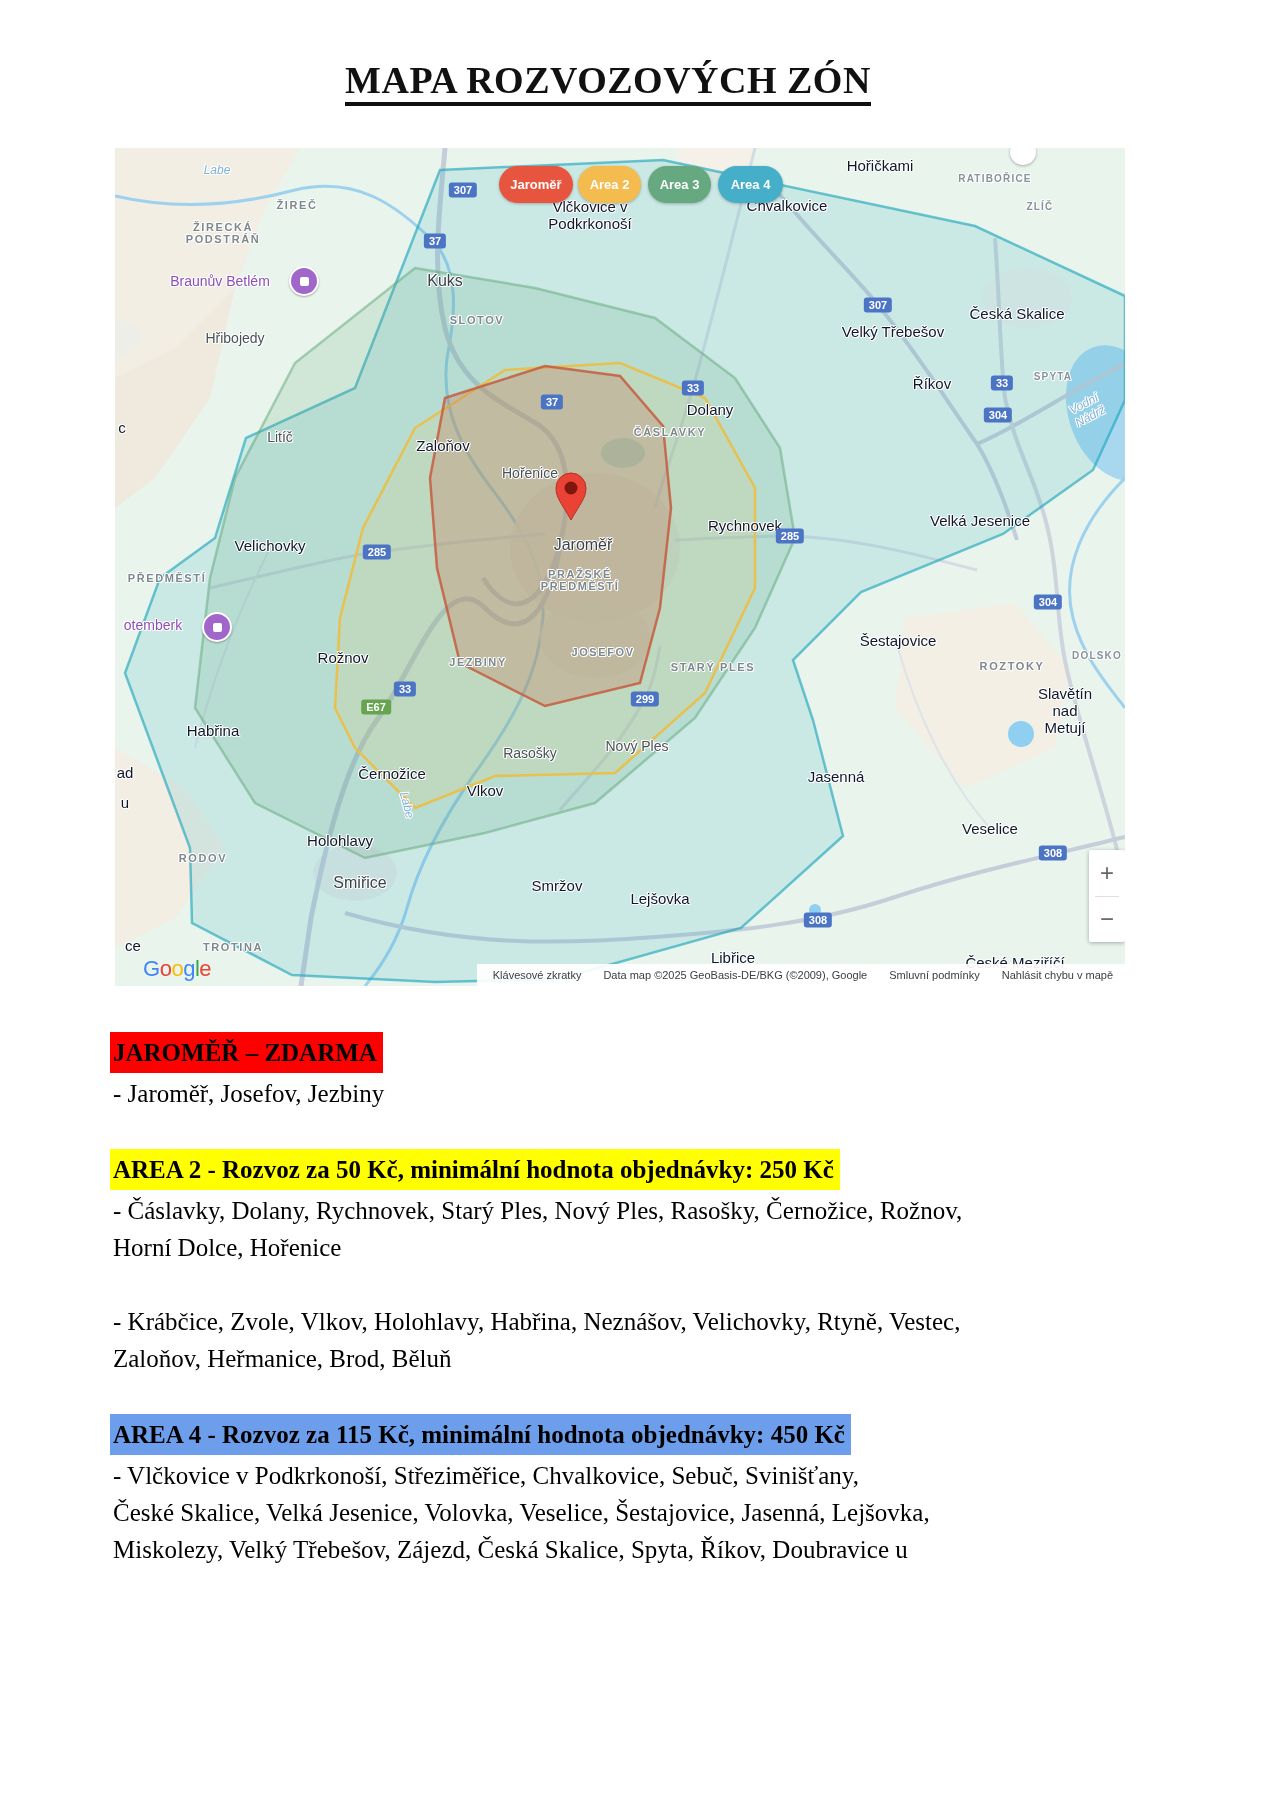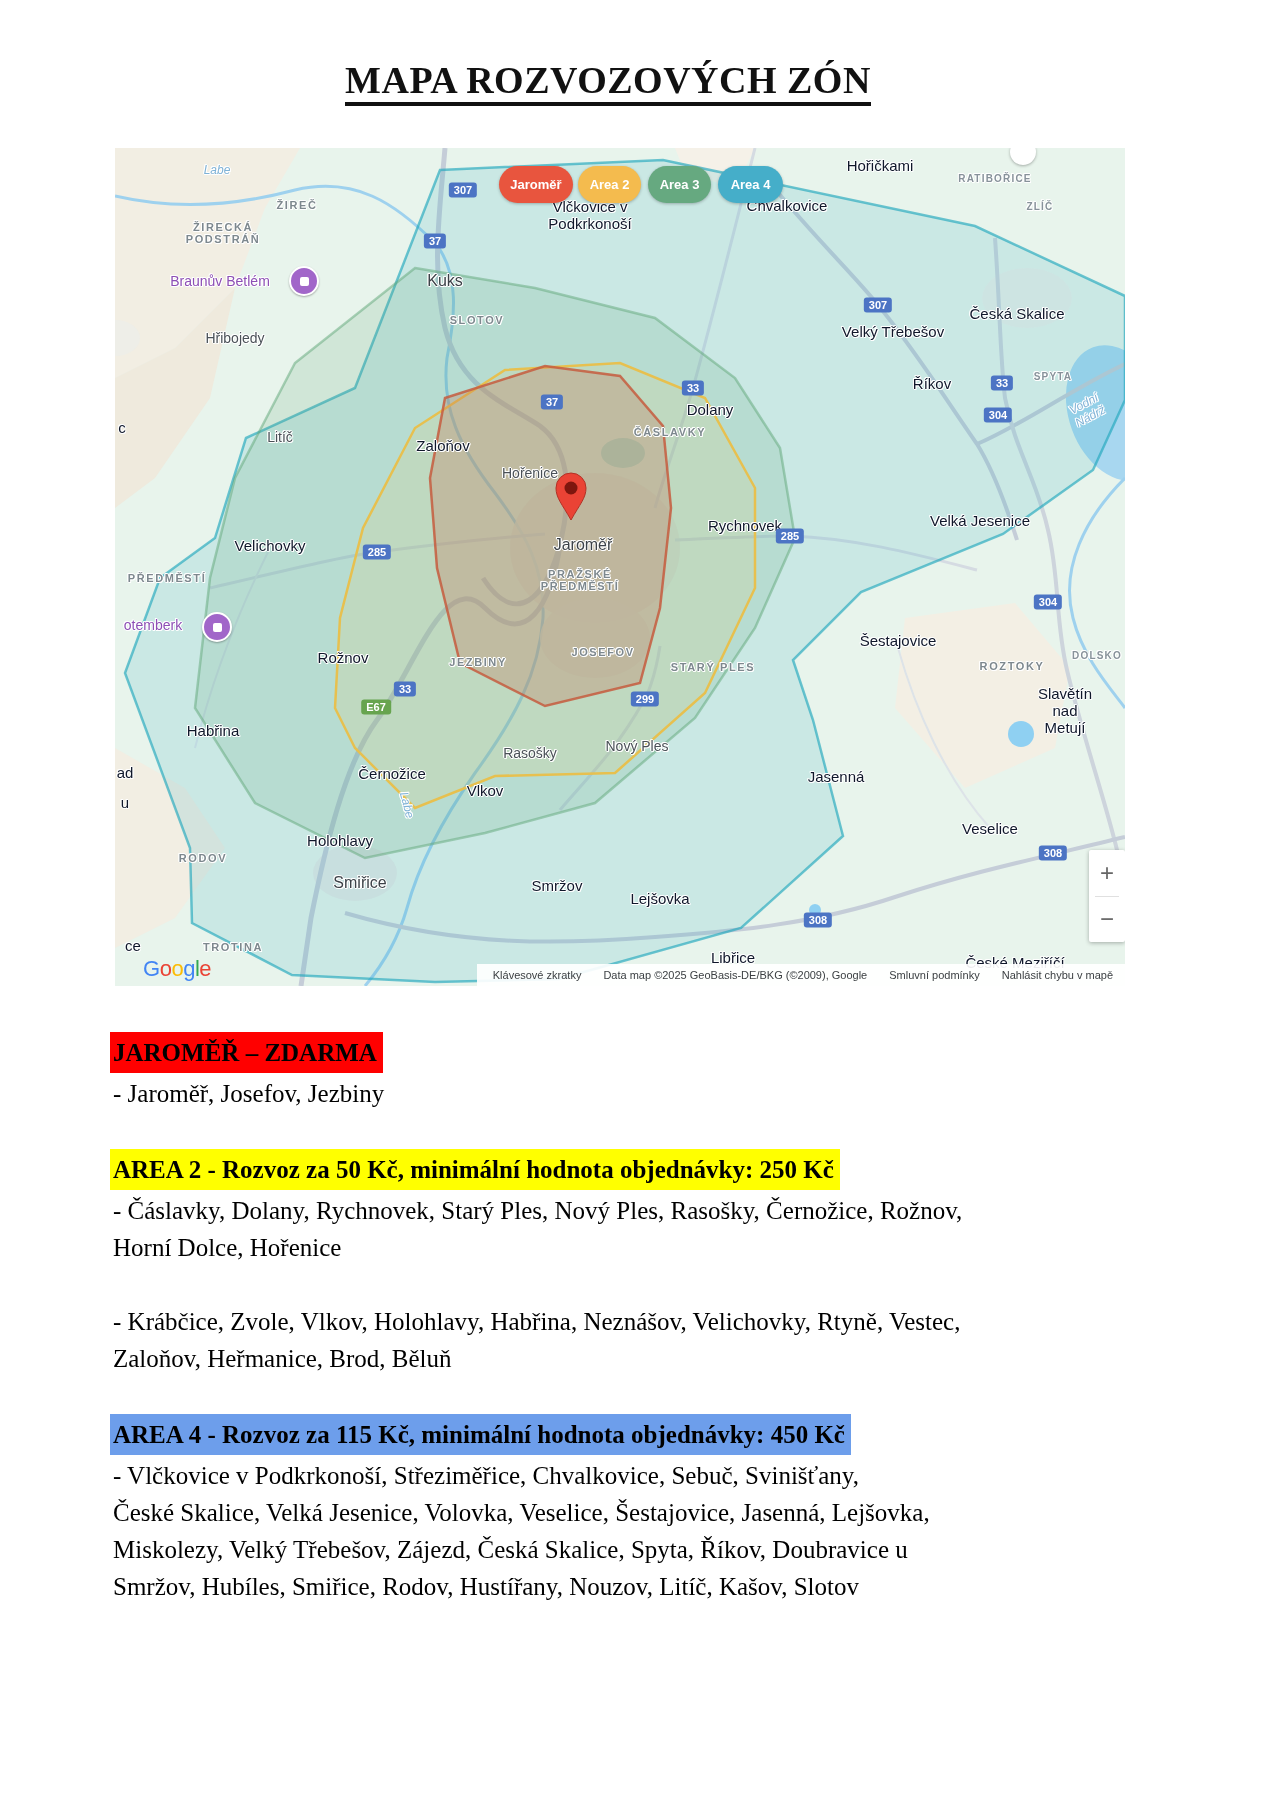--- a/index.html
+++ b/index.html
@@ -210,15 +210,14 @@
     </div>
     <div class="sec">
       <div class="ln">- Krábčice, Zvole, Vlkov, Holohlavy, Habřina, Neznášov, Velichovky, Rtyně, Vestec,</div>
       <div class="ln">Zaloňov, Heřmanice, Brod, Běluň</div>
     </div>
     <div class="sec">
       <div><span class="hd" style="background: rgb(109, 158, 235);">AREA 4 - Rozvoz za 115 Kč, minimální hodnota objednávky: 450 Kč</span></div>
       <div class="ln">- Vlčkovice v Podkrkonoší, Střeziměřice, Chvalkovice, Sebuč, Svinišťany,</div>
       <div class="ln">České Skalice, Velká Jesenice, Volovka, Veselice, Šestajovice, Jasenná, Lejšovka,</div>
       <div class="ln">Miskolezy, Velký Třebešov, Zájezd, Česká Skalice, Spyta, Říkov, Doubravice u</div>
-      <div class="ln">Smržov, Hubíles, Smiřice, Rodov, Hustířany, Nouzov, Litíč, Kašov, Slotov</div>
     </div>
   </div>
 
 </body></html>

